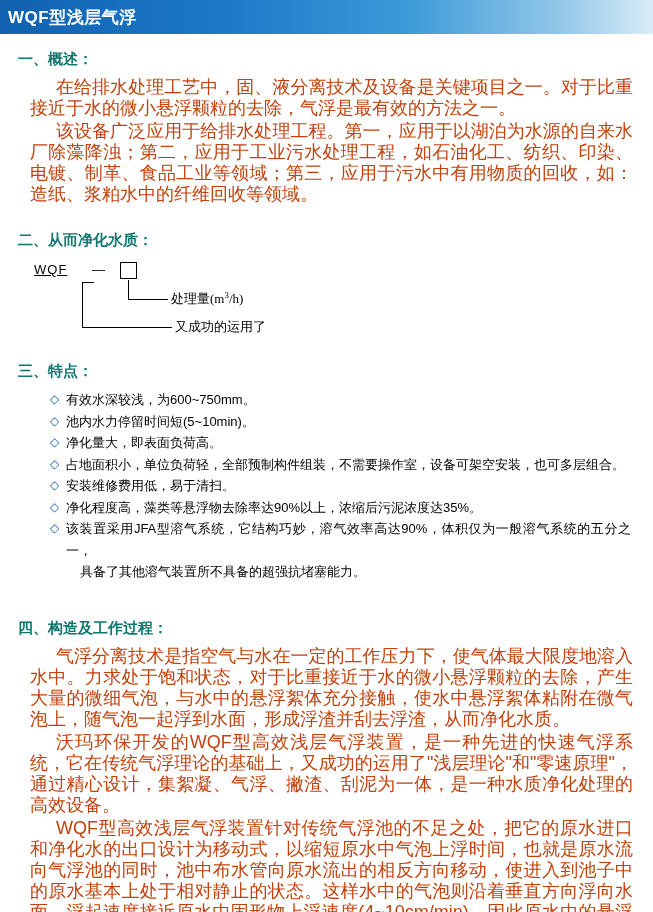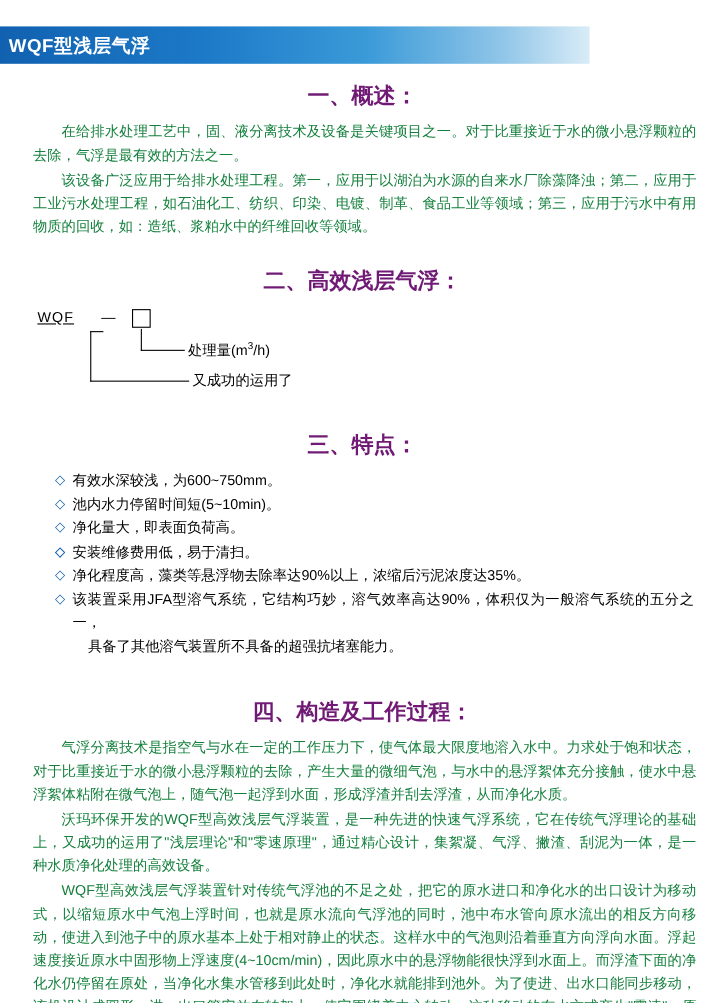--- a/index.html
+++ b/index.html
@@ -11,63 +11,61 @@
     width: 653px;
     height: 912px;
     font-family: "Liberation Sans", sans-serif;
     color: #000000;
     position: relative;
     overflow: hidden;
   }
   
   .banner {
     position: relative;
-    width: 536px;
+    width: 653px;
     height: 34px;
     background: linear-gradient(to right, #1161b0 0%, #1c7ac8 35%, #3a9ad8 62%, #8fc5e8 85%, #d9ecf7 100%);
     box-sizing: border-box;
-    margin-top: 24px;
   }
   .banner-title {
     position: absolute;
     left: 8px;
     top: 6px;
     font-size: 17px;
     font-weight: bold;
     color: #ffffff;
     letter-spacing: 0.5px;
     white-space: nowrap;
   }
   .content {
     padding: 0 12px;
     box-sizing: border-box;
   }
   
   .sect-head {
-    color: #701a75;
-    font-size: 20px;
+    color: #0f766e;
+    font-size: 15px;
     font-weight: bold;
     margin: 0;
     padding: 0;
     white-space: nowrap;
-    text-align: center;
   }
   .h-one   { margin-top: 16px; margin-left: 6px; }
   .h-two   { margin-top: 26px; margin-left: 6px; }
-  .h-three { margin-top: 26px; margin-left: 6px; }
+  .h-three { margin-top: 16px; margin-left: 6px; }
   .h-four  { margin-top: 36px; margin-left: 6px; }
 
   p.body {
-    font-size: 13px;
+    font-size: 18px;
     line-height: 21px;
     margin: 0;
     padding: 0;
     text-align: justify;
     text-indent: 26px;
-    color: #15803d;
+    color: #c2410c;
   }
   .para-wrap { margin-top: 8px; padding-left: 18px; padding-right: 8px; }
   .para-wrap p.body + p.body { margin-top: 2px; }
 
   
   .model-area {
     position: relative;
     height: 86px;
     margin-top: 10px;
     margin-left: 22px;
@@ -99,20 +97,21 @@
   .lead1h {
     position: absolute;
     left: 94px; top: 39px;
     width: 40px; height: 1px;
     background: #000;
   }
   .label1 {
     position: absolute;
     left: 137px; top: 30px;
     white-space: nowrap;
+    font-family: Liberation Serif, serif;
   }
   .lead2v {
     position: absolute;
     left: 48px; top: 22px;
     width: 1px; height: 46px;
     background: #000;
   }
   .lead2top {
     position: absolute;
     left: 48px; top: 22px;
@@ -164,21 +163,21 @@
 </div>
 
 <div class="content">
 
   <div class="sect-head h-one">一、概述：</div>
   <div class="para-wrap">
     <p class="body">在给排水处理工艺中，固、液分离技术及设备是关键项目之一。对于比重接近于水的微小悬浮颗粒的去除，气浮是最有效的方法之一。</p>
     <p class="body">该设备广泛应用于给排水处理工程。第一，应用于以湖泊为水源的自来水厂除藻降浊；第二，应用于工业污水处理工程，如石油化工、纺织、印染、电镀、制革、食品工业等领域；第三，应用于污水中有用物质的回收，如：造纸、浆粕水中的纤维回收等领域。</p>
   </div>
 
-  <div class="sect-head h-two">二、高效浅层气浮：</div>
+  <div class="sect-head h-two">二、从而净化水质：</div>
   <div class="model-area">
     <span class="model-wqf">WQF</span>
     <span class="model-dash">—</span>
     <span class="model-box"></span>
     <span class="lead1"></span>
     <span class="lead1h"></span>
     <span class="label1"><span>处理量(m</span><sup>3</sup><span>/h)</span></span>
     <span class="lead2top"></span>
     <span class="lead2v"></span>
     <span class="lead2h"></span>
@@ -194,20 +193,21 @@
     <div class="feat-item">
       <span class="dia">◇</span>
       <span>池内水力停留时间短(5~10min)。</span>
     </div>
     <div class="feat-item">
       <span class="dia">◇</span>
       <span>净化量大，即表面负荷高。</span>
     </div>
     <div class="feat-item">
       <span class="dia">◇</span>
+      <span>占地面积小，单位负荷轻，全部预制构件组装，不需要操作室，设备可架空安装，也可多层组合。</span>
     </div>
     <div class="feat-item">
       <span class="dia">◇</span>
       <span>安装维修费用低，易于清扫。</span>
     </div>
     <div class="feat-item">
       <span class="dia">◇</span>
       <span>净化程度高，藻类等悬浮物去除率达90%以上，浓缩后污泥浓度达35%。</span>
     </div>
     <div class="feat-item">

